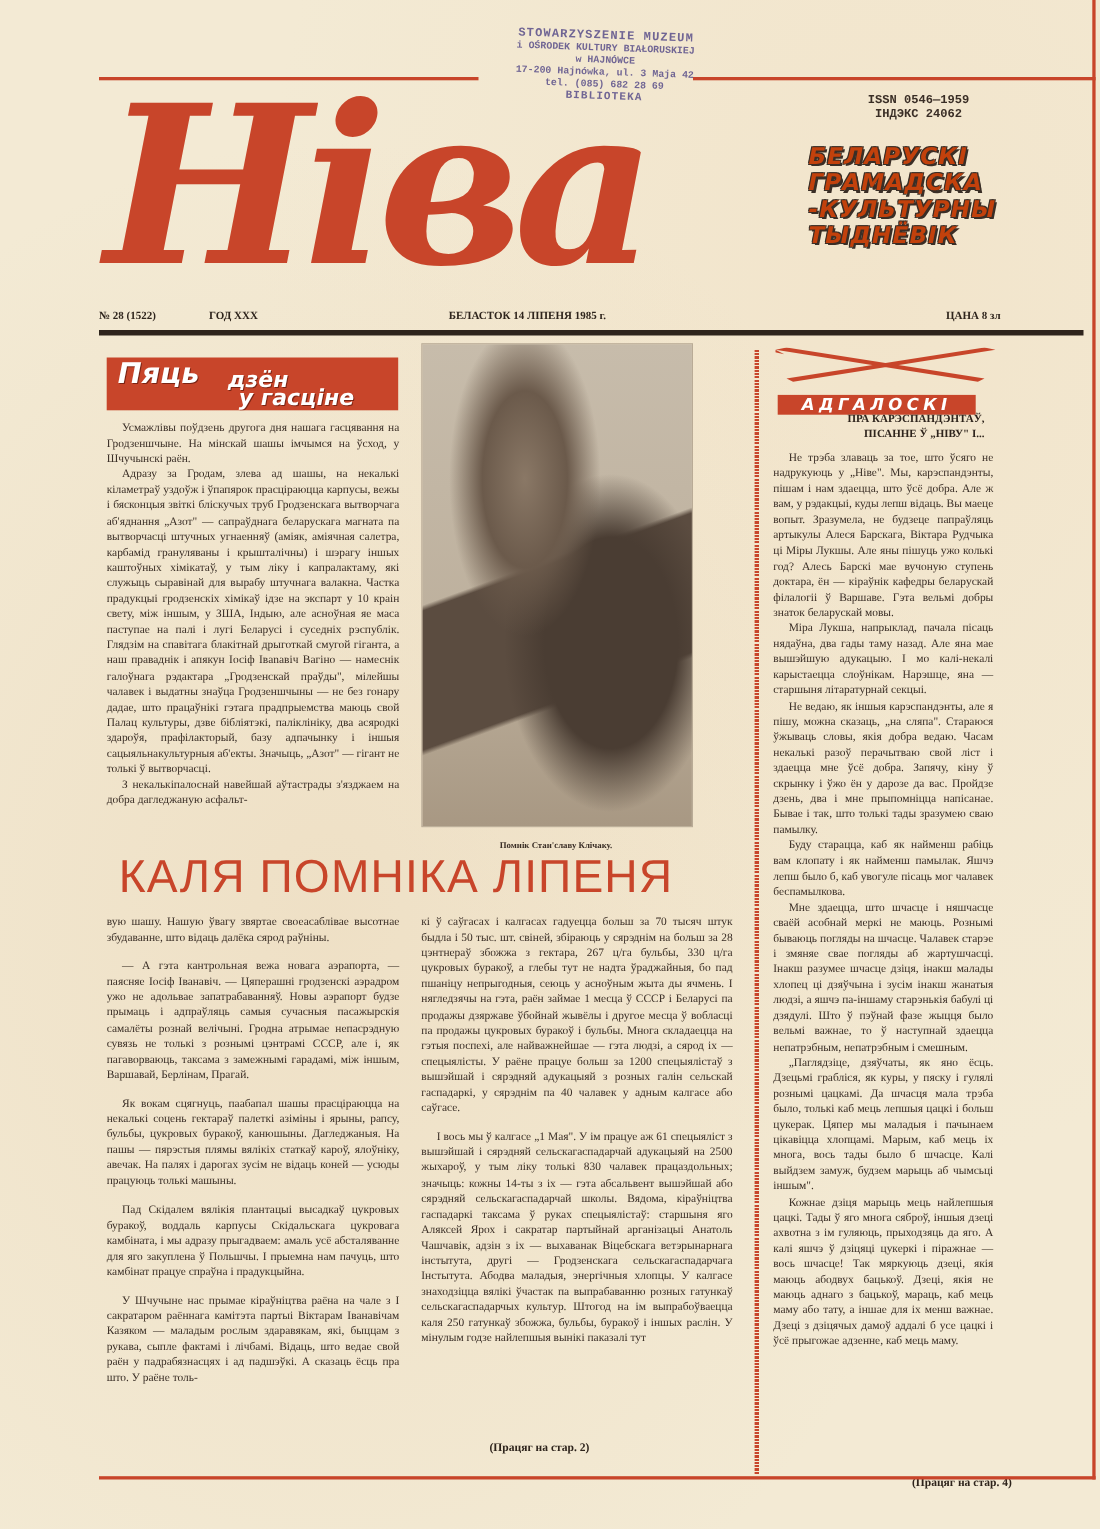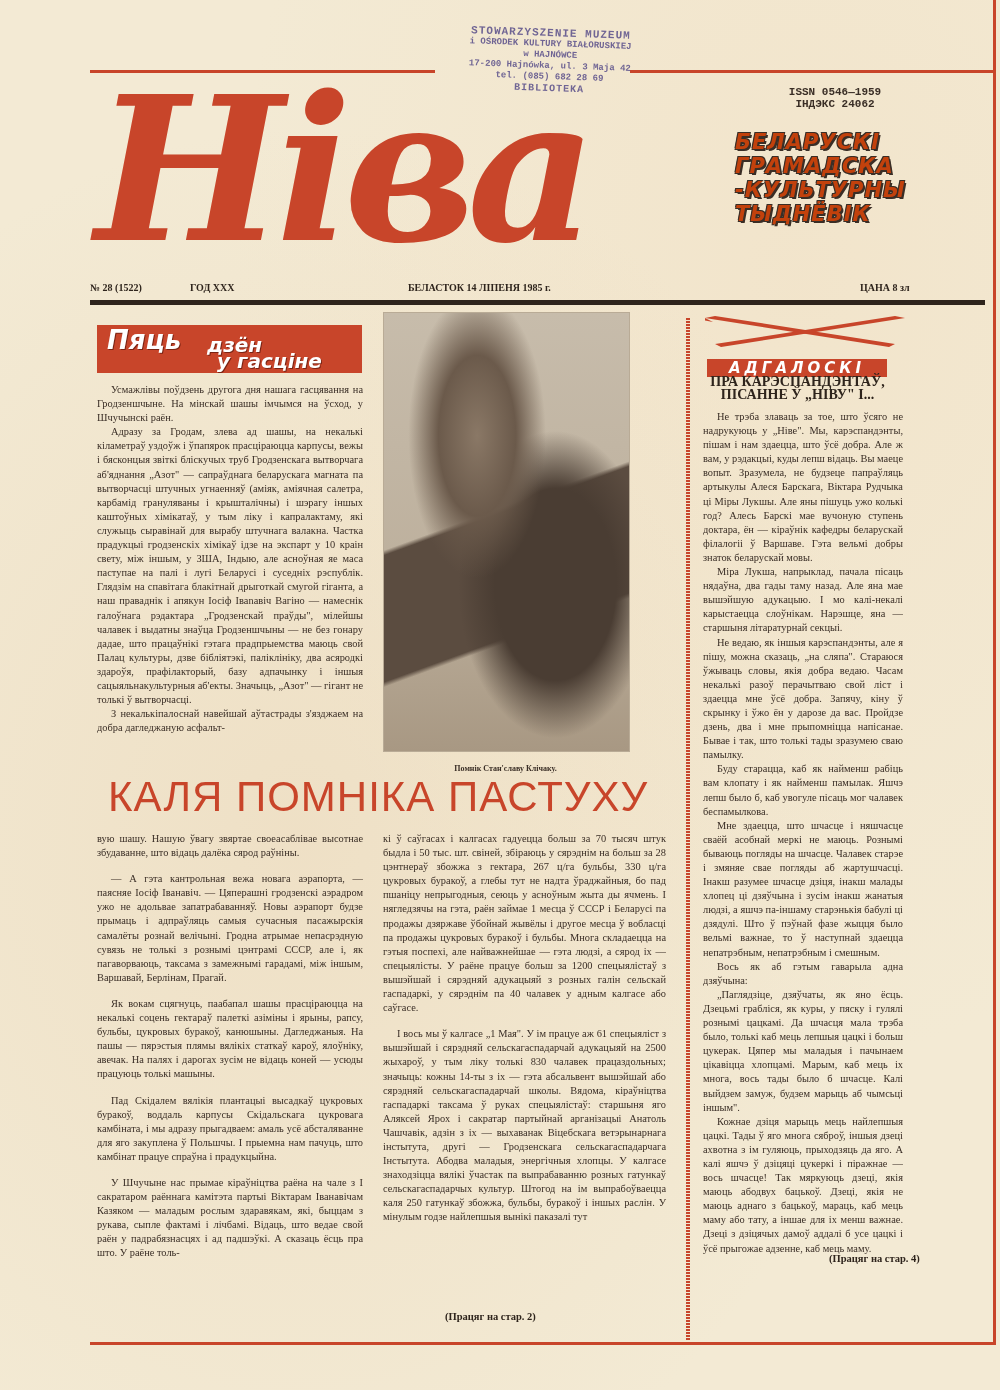--- a/index.html
+++ b/index.html
@@ -88,22 +88,22 @@
   }
   .right-frame { position: absolute; left: 993px; top: 0; width: 3px; height: 1345px; background: #c8452a; }
   .pens { position: absolute; left: 705px; top: 316px; width: 200px; height: 32px; }
   .banner-right {
     position: absolute; left: 707px; top: 345px; width: 180px; height: 18px;
     background: #c8452a; color: #fff; text-align: center;
     font-family: "DejaVu Sans", sans-serif; font-style: italic; font-weight: bold;
     font-size: 15px; line-height: 18px; letter-spacing: 4px; margin-top: 14px;
   }
   .right-heading {
-    position: absolute; left: 700px; top: 375px; width: 195px; text-align: center;
-    font-weight: bold; font-size: 14px; line-height: 13px; color: #2e241c;
+    position: absolute; left: 700px; top: 375px; width: 195px; text-align: right;
+    font-weight: bold; font-size: 10px; line-height: 13px; color: #2e241c;
   }
   .continue {
     position: absolute; font-weight: bold; font-size: 10.5px; color: #2e241c;
   }
   .rule-bottom { position: absolute; left: 90px; top: 1342px; width: 906px; height: 3px; background: #c8452a; }
 </style>
 </head>
 <body>
 
 <div class="paper"></div>
@@ -148,21 +148,21 @@
 
 <div class="col-text" style="left:97px;top:383px;width:266px;">
   <p>Усмажлівы поўдзень другога дня нашага гасцявання на Гродзеншчыне. На мінскай шашы імчымся на ўсход, у Шчучынскі раён.</p>
   <p>Адразу за Гродам, злева ад шашы, на некалькі кіламетраў уздоўж і ўпапярок прасціраюцца карпусы, вежы і бясконцыя звіткі бліскучых труб Гродзенскага вытворчага аб'яднання „Азот" — сапраўднага беларускага магната па вытворчасці штучных угнаенняў (аміяк, аміячная салетра, карбамід гранулява­ны і крышталічны) і шэрагу іншых каштоўных хімікатаў, у тым ліку і капралактаму, які служыць сыравінай для вырабу штучнага валакна. Частка прадукцыі гродзенскіх хімікаў ідзе на экспарт у 10 краін свету, між іншым, у ЗША, Індыю, але асноўная яе маса паступае на палі і лугі Беларусі і суседніх рэспублік. Глядзім на спавітага блакітнай дрыготкай смугой гіганта, а наш праваднік і апякун Іосіф Івanaвіч Вагіно — намеснік галоўнага рэдактара „Гродзенскай праўды", мілейшы чалавек і выдатны знаўца Гродзеншчыны — не без гонару дадае, што працаўнікі гэтага прадпрыемства маюць свой Палац культуры, дзве бібліятэкі, паліклініку, два асяродкі здароўя, прафілакторый, базу адпачынку і іншыя сацыяльнакультурныя аб'екты. Значыць, „Азот" — гігант не толькі ў вытворчасці.</p>
   <p>З некалькіпалоснай навейшай аўтастрады з'язджаем на добра дагледжаную асфальт-</p>
 </div>
 
 <div class="photo"></div>
 <div class="photo-caption">Помнік Стан'славу Клічаку.</div>
 
-<div class="headline">КАЛЯ ПОМНІКА ПАСТУХУ</div>
+<div class="headline">КАЛЯ ПОМНІКА ЛІПЕНЯ</div>
 
 <div class="col-text" style="left:97px;top:832px;width:266px;">
   <p style="text-indent:0">вую шашу. Нашую ўвагу звяртае своеасаблівае высотнае збудаванне, што відаць далёка сярод раўніны.</p>
   <p class="gap">— А гэта кантрольная вежа новага аэрапорта, — паясняе Іосіф Іванавіч. — Цяперашні гродзенскі аэрадром ужо не адольвае запатрабаванняў. Новы аэрапорт будзе прымаць і адпраўляць самыя сучасныя пасажырскія самалёты рознай велічыні. Гродна атрымае непасрэдную сувязь не толькі з рознымі цэнтрамі СССР, але і, як пагаворваюць, таксама з замежнымі гарадамі, між іншым, Варшавай, Берлінам, Прагай.</p>
   <p class="gap">Як вокам сцягнуць, паабапал шашы прасціраюцца на некалькі соцень гектараў палеткі азіміны і ярыны, рапсу, бульбы, цукровых буракоў, канюшыны. Дагледжаныя. На пашы — пярэстыя плямы вялікіх статкаў кароў, ялоўніку, авечак. На палях і дарогах зусім не відаць коней — усюды працуюць толькі машыны.</p>
   <p class="gap">Пад Скідалем вялікія плантацыі высадкаў цукровых буракоў, воддаль карпусы Скідальскага цукровага камбіната, і мы адразу прыгадваем: амаль усё абсталяванне для яго закуплена ў Польшчы. І прыемна нам пачуць, што камбінат працуе спраўна і прадукцыйна.</p>
   <p class="gap">У Шчучыне нас прымае кіраўніцтва раёна на чале з І сакратаром раённага камітэта партыі Віктарам Іванавічам Казяком — маладым рослым здаравякам, які, быццам з рукава, сыпле фактамі і лічбамі. Відаць, што ведае свой раён у падрабязнасцях і ад падшэўкі. А сказаць ёсць пра што. У раёне толь-</p>
 </div>
 
 <div class="col-text" style="left:383px;top:832px;width:283px;">
@@ -183,19 +183,18 @@
 <div class="right-heading">
   <div>ПРА КАРЭСПАНДЭНТАЎ,</div>
   <div>ПІСАННЕ Ў „НІВУ" І...</div>
 </div>
 <div class="col-text" style="left:703px;top:410px;width:200px;">
   <p>Не трэба злаваць за тое, што ўсяго не надрукуюць у „Ніве". Мы, карэспандэнты, пішам і нам здаецца, што ўсё добра. Але ж вам, у рэдакцыі, куды лепш відаць. Вы маеце вопыт. Зразумела, не будзеце папраўляць артыкулы Алеся Барскага, Віктара Рудчыка ці Міры Лукшы. Але яны пішуць ужо колькі год? Алесь Барскі мае вучоную ступень доктара, ён — кіраўнік кафедры беларускай філалогіі ў Варшаве. Гэта вельмі добры знаток беларускай мовы.</p>
   <p>Міра Лукша, напрыклад, пачала пісаць нядаўна, два гады таму назад. Але яна мае вышэйшую адукацыю. І мо калі-некалі карыстаецца слоўнікам. Нарэшце, яна — старшыня літаратурнай секцыі.</p>
   <p>Не ведаю, як іншыя карэспандэнты, але я пішу, можна сказаць, „на сляпа". Стараюся ўжываць словы, якія добра ведаю. Часам некалькі разоў перачытваю свой ліст і здаецца мне ўсё добра. Запячу, кіну ў скрынку і ўжо ён у дарозе да вас. Пройдзе дзень, два і мне прыпомніцца напісанае. Бывае і так, што толькі тады зразумею сваю памылку.</p>
   <p>Буду старацца, каб як найменш рабіць вам клопату і як найменш памылак. Яшчэ лепш было б, каб увогуле пісаць мог чалавек беспамылкова.</p>
   <p>Мне здаецца, што шчасце і няшчасце сваёй асобнай меркі не маюць. Рознымі бываюць погляды на шчасце. Чалавек старэе і змяняе свае погляды аб жарт­ушчасці. Інакш разумее шчасце дзіця, інакш малады хлопец ці дзяўчына і зусім інакш жанатыя людзі, а яшчэ па-іншаму старэнькія бабулі ці дзядулі. Што ў пэўнай фазе жыцця было вельмі важнае, то ў наступнай здаецца непатрэбным, непатрэбным і смешным.</p>
-  <p>Вось як аб гэтым гаварыла адна дзяўчына:</p>
   <p>„Паглядзіце, дзяўчаты, як яно ёсць. Дзецьмі грабліся, як куры, у пяску і гулялі рознымі цацкамі. Да шчасця мала трэба было, толькі каб мець лепшыя цацкі і больш цукерак. Цяпер мы маладыя і пачынаем цікавіцца хлопцамі. Марым, каб мець іх многа, вось тады было б шчасце. Калі выйдзем замуж, будзем марыць аб чымсьці іншым".</p>
   <p>Кожнае дзіця марыць мець найлепшыя цацкі. Тады ў яго многа сяброў, іншыя дзеці ахвотна з ім гуляюць, прыходзяць да яго. А калі яшчэ ў дзіцяці цукеркі і піражнае — вось шчасце! Так мяркуюць дзеці, якія маюць абодвух бацькоў. Дзеці, якія не маюць аднаго з бацькоў, мараць, каб мець маму або тату, а іншае для іх менш важнае. Дзеці з дзіцячых дамоў аддалі б усе цацкі і ўсё прыгожае адзенне, каб мець маму.</p>
 </div>
-<div class="continue" style="left:785px;top:1253px;padding-left:44px;">(Працяг на стар. 4)</div>
+<div class="continue" style="left:785px;top:1343px;padding-left:44px;">(Працяг на стар. 4)</div>
 
 <div class="rule-bottom"></div>
 
 </body></html>

